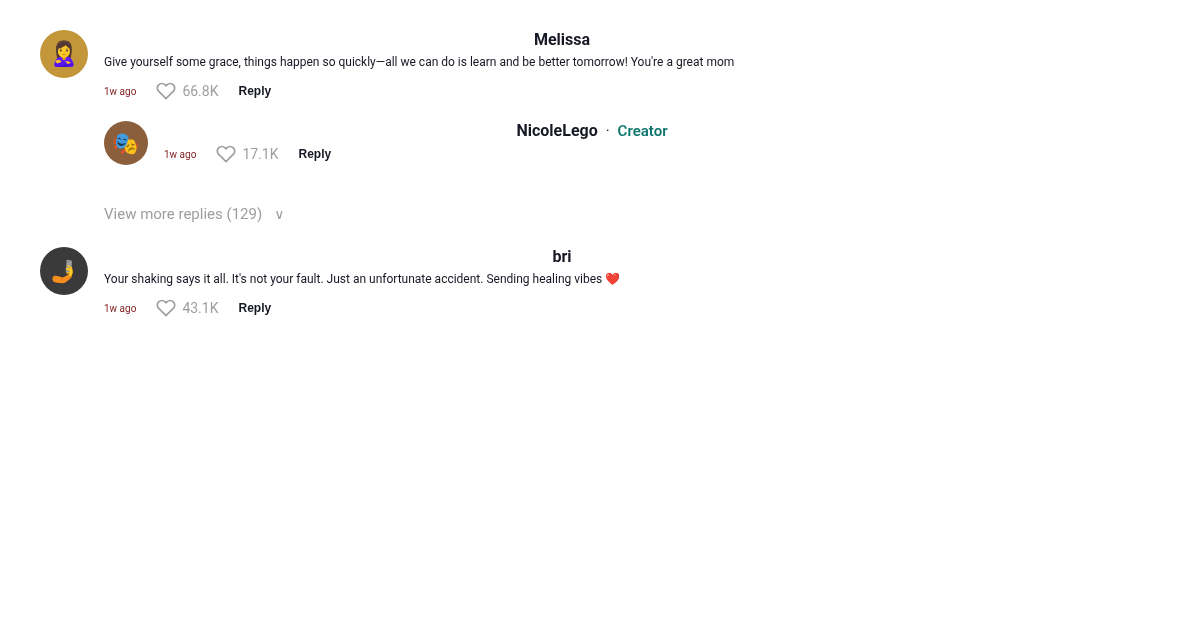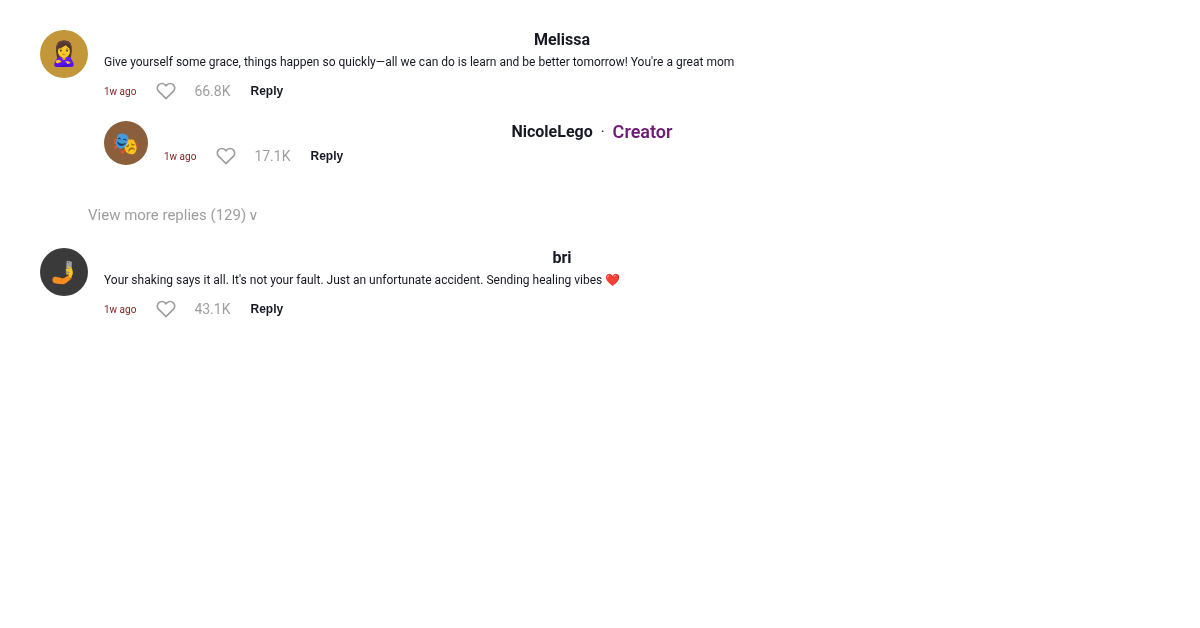--- a/index.html
+++ b/index.html
@@ -59,23 +59,23 @@
       justify-content: center;
     }
 
     .username {
       font-weight: 700;
       font-size: 16px;
       color: #161823;
     }
 
     .creator-badge {
-      color: #701a75;
+      color: #0f766e;
       font-weight: 600;
-      font-size: 18px;
+      font-size: 15px;
     }
 
     .dot-separator {
       color: #161823;
       font-size: 15px;
     }
 
     .comment-text {
       font-size: 12px;
       line-height: 1.5;
@@ -91,21 +91,21 @@
     }
 
     .timestamp {
       font-size: 10px;
       color: #7f1d1d;
     }
 
     .like-btn {
       display: flex;
       align-items: center;
-      gap: 18px;
+      gap: 6px;
       cursor: pointer;
       color: #9e9e9e;
       font-size: 14px;
     }
 
     .heart-icon {
       width: 20px;
       height: 20px;
     }
 
@@ -115,25 +115,25 @@
       color: #161823;
       cursor: pointer;
       background: none;
       border: none;
       padding: 0;
     }
 
     .view-more-replies {
       display: flex;
       align-items: center;
-      gap: 2px;
+      gap: 12px;
       font-size: 15px;
       color: #9e9e9e;
       cursor: pointer;
-      margin: 8px 0 24px 48px;
+      margin: 8px 0 24px 64px;
     }
 
     .chevron-down {
       font-size: 14px;
     }
 
     
     .avatar-melissa-img {
       background: #c4963a;
       display: flex;

